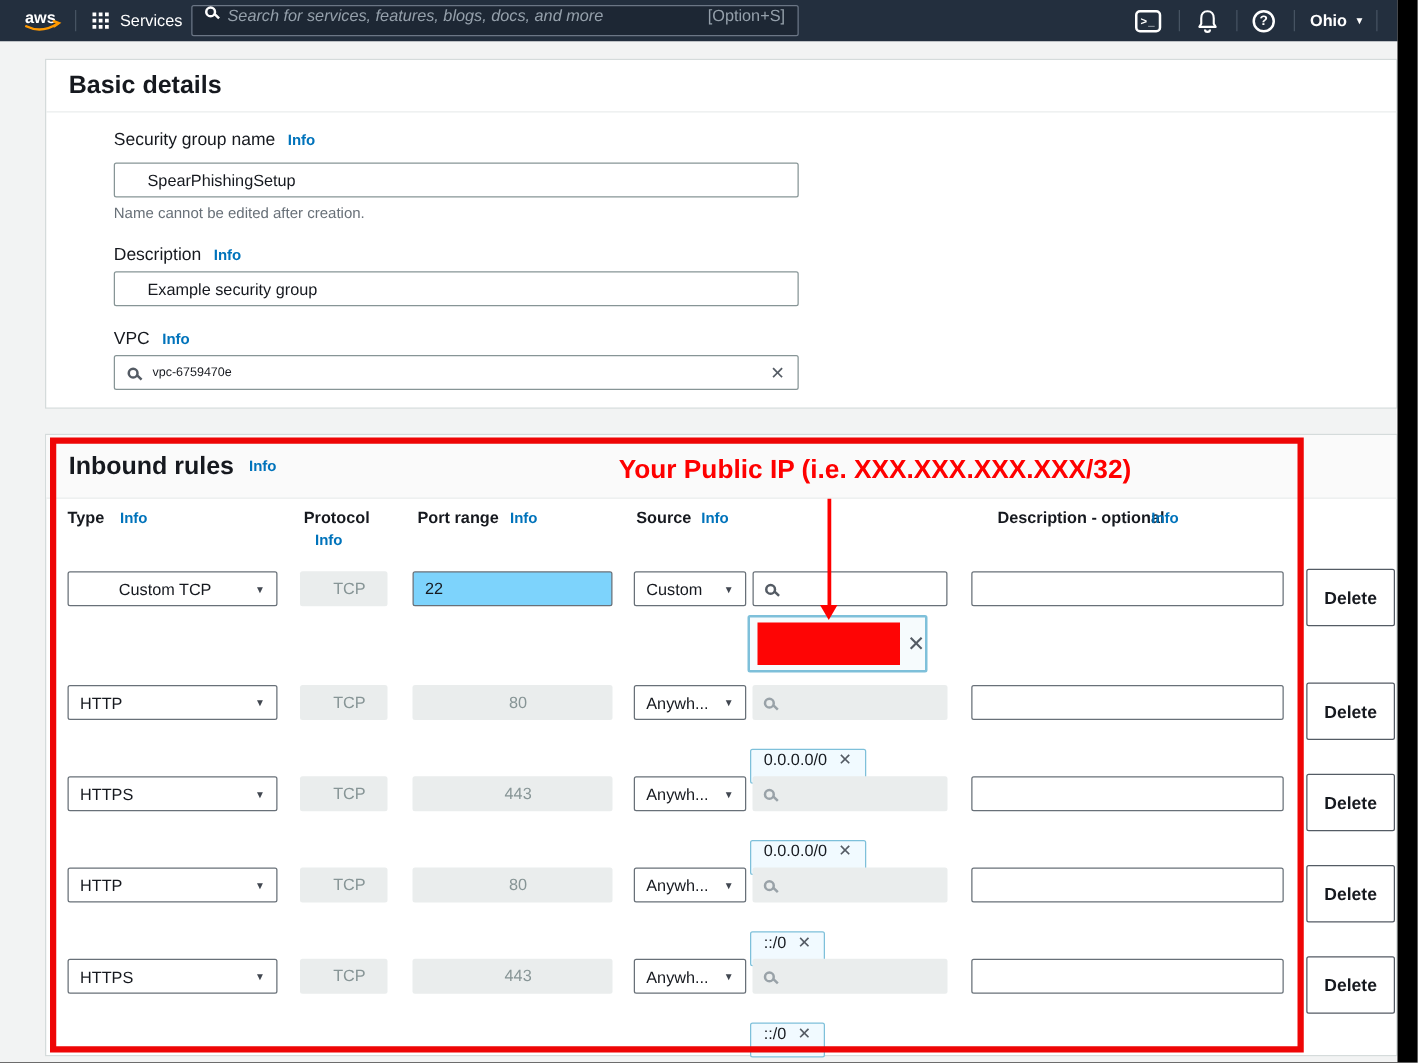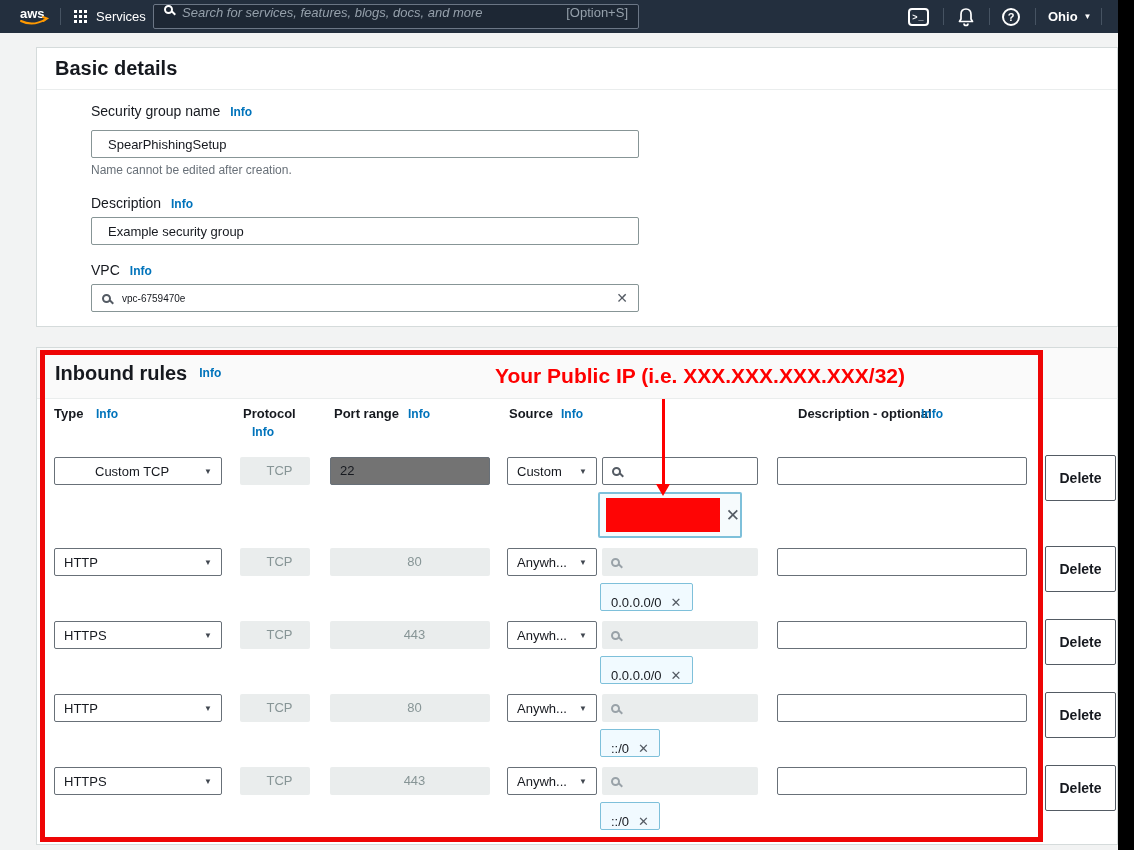--- a/index.html
+++ b/index.html
@@ -33,42 +33,42 @@
   .card-basic { top:47px; height:280px; }
   .card-inbound { top:347px; height:498px; }
   .card-h { height:42px; display:flex; align-items:center; padding:0 18px; border-bottom:1px solid #eaeded; }
   .card-h h2 { font-size:20px; font-weight:bold; color:#16191f; }
   .card-inbound .card-h { height:51px; background:#fafafa; }
   .info-link { color:#0073bb; font-size:12px; font-weight:bold; cursor:pointer; }
   .card-h .info-link { margin-left:12px; }
 
   .fld-label { position:absolute; left:54px; font-size:14px; color:#16191f; }
   .fld-label .info-link { margin-left:10px; }
-  .txt-input { position:absolute; left:54px; width:548px; height:28px; border:1px solid #879596; border-radius:2px; background:#fff; font-size:13px; color:#16191f; padding:0 16px; font-family:"Liberation Sans",sans-serif; outline:none; }
+  .txt-input { position:absolute; left:54px; width:548px; height:28px; border:1px solid #879596; border-radius:2px; background:#fff; font-size:13px; color:#16191f; padding:0 26px; font-family:"Liberation Sans",sans-serif; outline:none; }
   .help-txt { position:absolute; left:54px; font-size:12px; color:#687078; }
   .vpc-wrap { position:absolute; left:54px; top:236px; width:548px; height:28px; border:1px solid #879596; border-radius:2px; background:#fff; display:flex; align-items:center; padding:0 10px; }
   .vpc-wrap .val { font-size:10px; color:#16191f; margin-left:11px; flex:1; }
   .x-icon { color:#545b64; font-size:14px; cursor:pointer; }
 
   
   .col-label { position:absolute; font-size:13px; font-weight:bold; color:#16191f; }
   .col-info { position:absolute; font-size:12px; font-weight:bold; color:#0073bb; cursor:pointer; }
 
   .ctrl { position:absolute; height:28px; font-size:13px; color:#16191f; }
   .sel { background:#fff; border:1px solid #687078; border-radius:2px; display:flex; align-items:center; justify-content:space-between; padding:0 9px; cursor:pointer; }
   .sel .caret { font-size:8px; color:#414750; }
   .box-dis { background:#eaeded; color:#879596; line-height:28px; padding-left:9px; border-radius:2px;text-align:center; }
-  .box-en { background:#737373; border:1px solid #687078; border-radius:2px; line-height:26px; padding-left:9px; }
+  .box-en { background:#7dd3fc; border:1px solid #687078; border-radius:2px; line-height:26px; padding-left:9px; }
   .search-ctl { display:flex; align-items:center; padding-left:9px; border-radius:2px; }
   .search-en { background:#fff; border:1px solid #687078; }
   .search-dis { background:#eaeded; }
   .desc-input { position:absolute; height:28px; width:250px; border:1px solid #687078; border-radius:2px; background:#fff; outline:none; font-size:13px; padding:0 8px; font-family:"Liberation Sans",sans-serif; }
   .del-btn { position:absolute; left:1045px; width:71px; height:46px; background:#fff; border:1px solid #545b64; border-radius:2px; font-size:14px; font-weight:bold; color:#16191f; font-family:"Liberation Sans",sans-serif; word-break:break-all; line-height:1.45; text-align:center; padding:0 11px; cursor:pointer; }
 
-  .token { position:absolute; display:inline-flex; align-items:flex-end; gap:9px; height:28px; padding:0 10px; background:#f1faff; border:1px solid #7ec0da; border-radius:2px; font-size:13px; color:#16191f; }
+  .token { position:absolute; display:inline-flex; align-items:flex-start; gap:9px; height:28px; padding:0 10px; background:#f1faff; border:1px solid #7ec0da; border-radius:2px; font-size:13px; color:#16191f;margin-top:16px; }
   .token .x-icon { font-size:13px; }
   .token-big { position:absolute; width:144px; height:46px; background:#f6fbfd; border:2px solid #7ec0da; border-radius:2px; display:flex; align-items:center; }
   .redact { width:116px; height:34px; background:#fe0505; margin-left:6px; }
   .token-big .x-icon { font-size:17px; margin-left:6px; }
 
   
   .red-box { position:absolute; left:40px; top:350px; width:1003px; height:492px; border:5px solid #ee0505; z-index:40; pointer-events:none; }
   .annot-text { position:absolute; left:450px; top:364px; width:500px; text-align:center; font-size:21px; font-weight:bold; color:#fe0000; z-index:41; }
   .arrow-line { position:absolute; left:662px; top:399px; width:3px; height:86px; background:#fe0000; z-index:41; }
   .arrow-head { position:absolute; left:656px; top:484px; width:0; height:0; border-left:7px solid transparent; border-right:7px solid transparent; border-top:12px solid #fe0000; z-index:41; }

